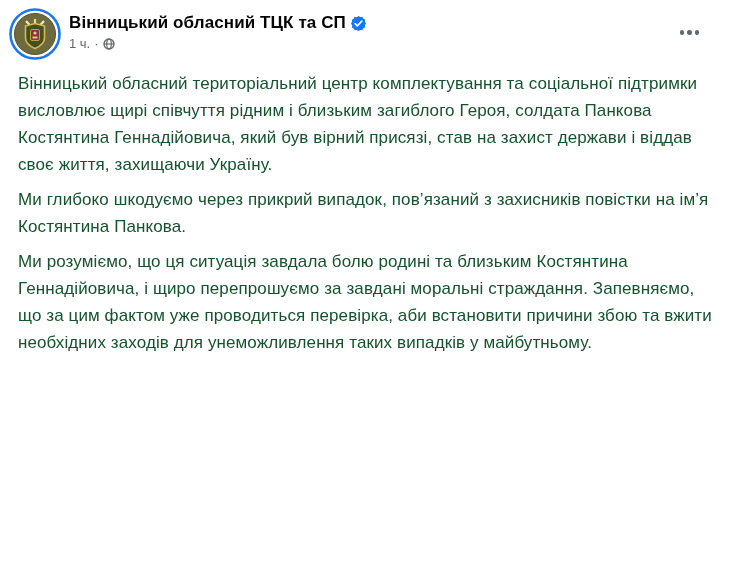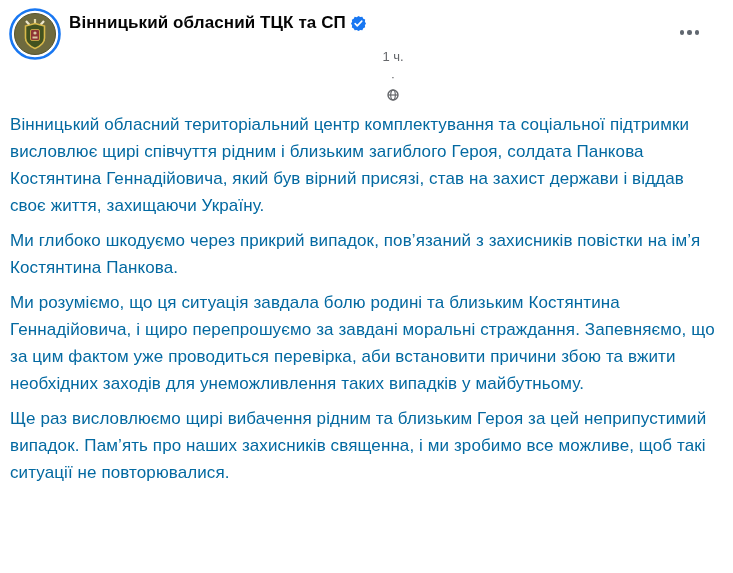--- a/index.html
+++ b/index.html
@@ -25,44 +25,45 @@
   .header-info { margin-left: 8px; padding-top: 4px; flex: 1 1 auto; }
   .name-row { display: flex; align-items: center; gap: 5px; }
   .page-name {
     font-size: 17px; font-weight: 700; color: #050505;
     line-height: 21px; letter-spacing: .1px;
     text-decoration: none; cursor: pointer;
   }
   .verified { width: 15px; height: 15px; display: inline-block; margin-top: 1px; }
   .meta-row {
     display: flex; align-items: center; gap: 4px;
-    margin-top: 16px;
-    font-size: 13px; color: #65676B; line-height: 16px; flex-direction: column;
+    margin-top: 3px;
+    font-size: 13px; color: #65676B; line-height: 16px;
   }
   .timestamp { color: #65676B; text-decoration: none; cursor: pointer; }
   .meta-sep { color: #65676B; }
   .globe { width: 12px; height: 12px; display: inline-block; }
 
   .more-button {
     position: absolute; right: 28px; top: 24px;
     display: flex; gap: 3px; align-items: center;
     padding: 6px; border-radius: 50%; cursor: pointer;
   }
   .more-button .dot {
     width: 4.5px; height: 4.5px; border-radius: 50%;
     background: #606770;
   }
 
   
   .post-body {
     padding: 6px 12px 0 10px;
-    color: #0369a1;
+    color: #14532d;
     font-size: 17px;
     line-height: 27px;
     letter-spacing: .1px;
+    margin-left: 8px;
   }
   .post-body p { margin-bottom: 8px; }
 </style>
 </head>
 <body>
 
 <div class="post">
 
   <div class="post-header">
 
@@ -105,16 +106,15 @@
       <span class="dot"></span>
       <span class="dot"></span>
       <span class="dot"></span>
     </div>
   </div>
 
   <div class="post-body">
     <p>Вінницький обласний територіальний центр комплектування та соціальної підтримки висловлює щирі співчуття рідним і близьким загиблого Героя, солдата Панкова Костянтина Геннадійовича, який був вірний присязі, став на захист держави і віддав своє життя, захищаючи Україну.</p>
     <p>Ми глибоко шкодуємо через прикрий випадок, пов’язаний з захисників повістки на ім’я Костянтина Панкова.</p>
     <p>Ми розуміємо, що ця ситуація завдала болю родині та близьким Костянтина Геннадійовича, і щиро перепрошуємо за завдані моральні страждання. Запевняємо, що за цим фактом уже проводиться перевірка, аби встановити причини збою та вжити необхідних заходів для унеможливлення таких випадків у майбутньому.</p>
-    <p>Ще раз висловлюємо щирі вибачення рідним та близьким Героя за цей неприпустимий випадок. Пам’ять про наших захисників священна, і ми зробимо все можливе, щоб такі ситуації не повторювалися.</p>
   </div>
 
 </div>
 
 </body></html>

